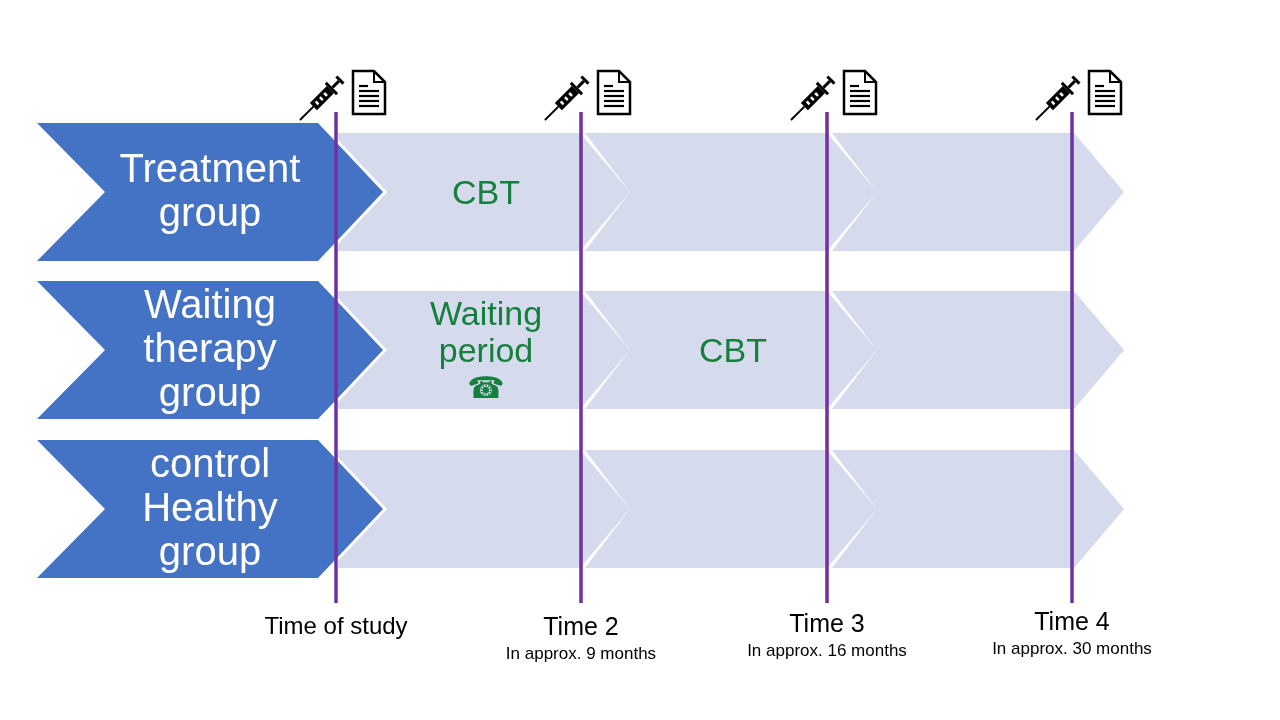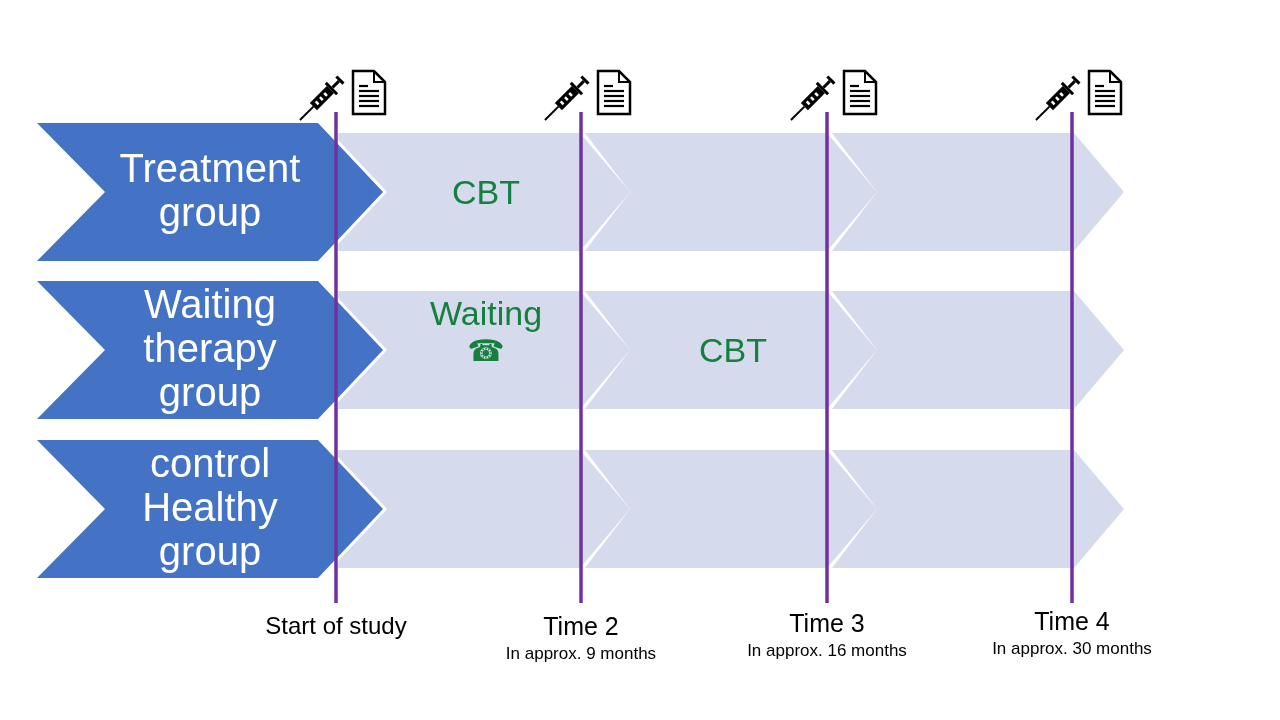--- a/index.html
+++ b/index.html
@@ -119,31 +119,32 @@
       <div class="phase-label" style="left: 366px; top: 173.5px;">
         <div>CBT</div>
       </div>
       <div class="group-label" style="left: 70px; top: 282px;">
         <div>Waiting</div>
         <div>therapy</div>
         <div>group</div>
       </div>
       <div class="phase-label" style="left: 366px; top: 294.5px;">
         <div>Waiting</div>
+        <div>period</div>
         <div style="font-size: 30px;">☎</div>
       </div>
       <div class="phase-label" style="left: 613px; top: 331.5px;">
         <div>CBT</div>
       </div>
       <div class="group-label" style="left: 70px; top: 441px;">
         <div>control</div>
         <div>Healthy</div>
         <div>group</div>
       </div>
-      <div class="tp-title" style="left: 206px; top: 612px; font-size: 24px;">Start of study</div>
+      <div class="tp-title" style="left: 206px; top: 612px; font-size: 24px;">Time of study</div>
       <div class="tp-title" style="left: 451px; top: 612px;">Time 2</div>
       <div class="tp-sub" style="left: 451px; top: 644px;">In approx. 9 months</div>
       <div class="tp-title" style="left: 697px; top: 609px;">Time 3</div>
       <div class="tp-sub" style="left: 697px; top: 641px;">In approx. 16 months</div>
       <div class="tp-title" style="left: 942px; top: 607px;">Time 4</div>
       <div class="tp-sub" style="left: 942px; top: 639px;">In approx. 30 months</div>
     </div>
 </div>
 
 </body></html>

